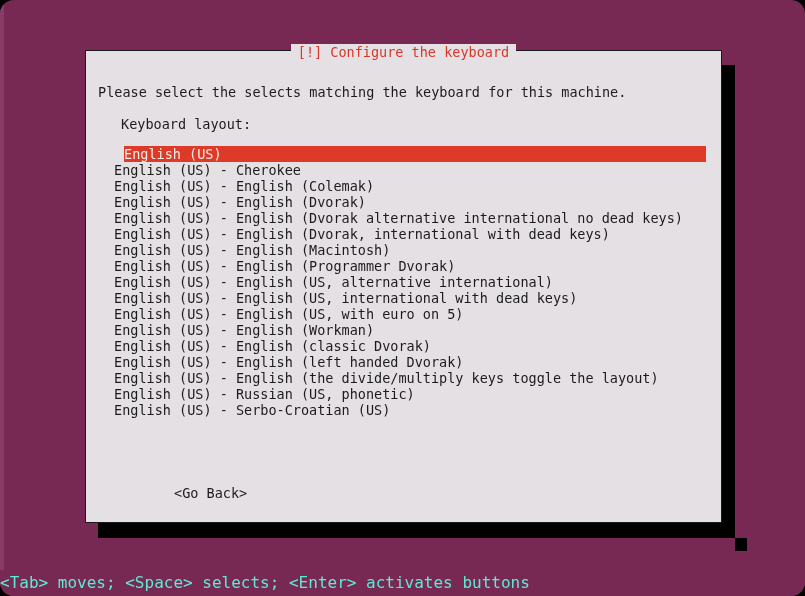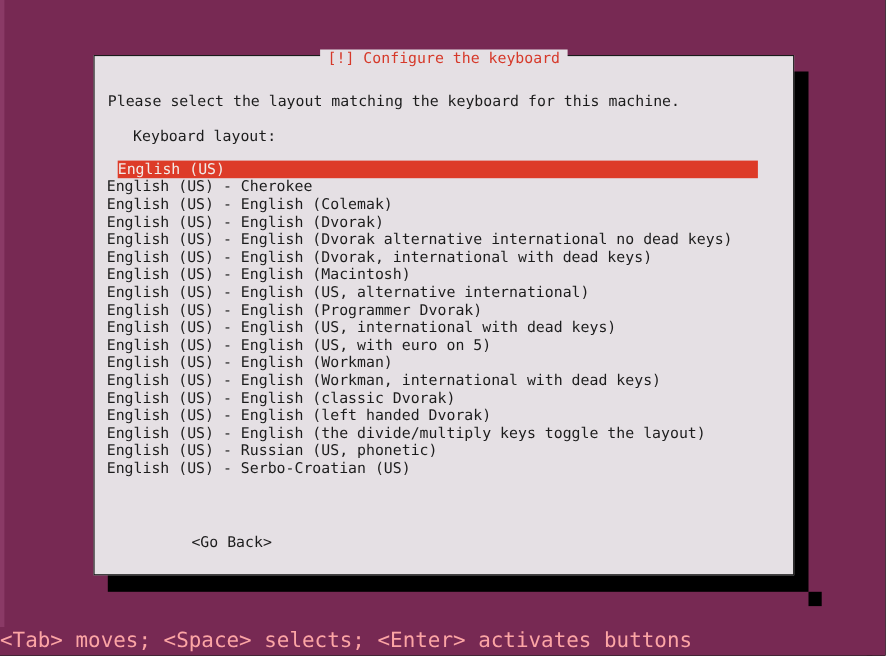--- a/index.html
+++ b/index.html
@@ -7,20 +7,21 @@
     padding: 0;
     background: #000;
   }
   #screen {
     position: relative;
     width: 805px;
     height: 596px;
     background: #772953;
     overflow: hidden;
     font-family: "DejaVu Sans Mono", "Liberation Mono", monospace;
+    border-radius: 14px;
     -webkit-font-smoothing: none;
   }
 
   
   #left-strip {
     position: absolute;
     left: 0; top: 0;
     width: 4px; height: 570px;
     background: #8a3a66;
   }
@@ -86,21 +87,21 @@
     position: absolute;
     left: 12px;
     top: 65px;
     white-space: pre;
     line-height: 16px;
     padding-left: 23px;
   }
 
   #layout-list {
     position: absolute;
-    left: 0px;
+    left: 17px;
     top: 95px;
     width: 100%;
   }
   .list-row {
     height: 16px;
     line-height: 16px;
     padding-left: 11px;
     white-space: pre;
     box-sizing: border-box;
   }
@@ -144,22 +145,22 @@
     left: 0;
     top: 570px;
     width: 805px;
     height: 26px;
     background: #772953;
   }
   #statusbar-text {
     position: absolute;
     left: 0px;
     top: 4px;
-    color: #fca5a5;
-    font-size: 19px;
+    color: #5eead4;
+    font-size: 16px;
     line-height: 17px;
     white-space: pre;
   }
 </style>
 </head>
 <body>
 
 <div id="screen">
 
   <div id="left-strip"></div>
@@ -167,38 +168,37 @@
   <div id="dialog-shadow"></div>
 
   <div id="dialog">
 
     <div id="title-row">
       <span id="title-text">[!] Configure the keyboard</span>
     </div>
 
     <div id="dialog-body">
 
-      <div class="intro">Please select the layout matching the keyboard for this machine.</div>
+      <div class="intro">Please select the selects matching the keyboard for this machine.</div>
 
       <div class="sublabel">Keyboard layout:</div>
 
       <div id="layout-list">
           <div class="list-row selected">English (US)</div>
           <div class="list-row">English (US) - Cherokee</div>
           <div class="list-row">English (US) - English (Colemak)</div>
           <div class="list-row">English (US) - English (Dvorak)</div>
           <div class="list-row">English (US) - English (Dvorak alternative international no dead keys)</div>
           <div class="list-row">English (US) - English (Dvorak, international with dead keys)</div>
           <div class="list-row">English (US) - English (Macintosh)</div>
+          <div class="list-row">English (US) - English (Programmer Dvorak)</div>
           <div class="list-row">English (US) - English (US, alternative international)</div>
-          <div class="list-row">English (US) - English (Programmer Dvorak)</div>
           <div class="list-row">English (US) - English (US, international with dead keys)</div>
           <div class="list-row">English (US) - English (US, with euro on 5)</div>
           <div class="list-row">English (US) - English (Workman)</div>
-          <div class="list-row">English (US) - English (Workman, international with dead keys)</div>
           <div class="list-row">English (US) - English (classic Dvorak)</div>
           <div class="list-row">English (US) - English (left handed Dvorak)</div>
           <div class="list-row">English (US) - English (the divide/multiply keys toggle the layout)</div>
           <div class="list-row">English (US) - Russian (US, phonetic)</div>
           <div class="list-row">English (US) - Serbo-Croatian (US)</div>
         </div>
 
       <div id="go-back">&lt;Go Back&gt;</div>
 
     </div>

